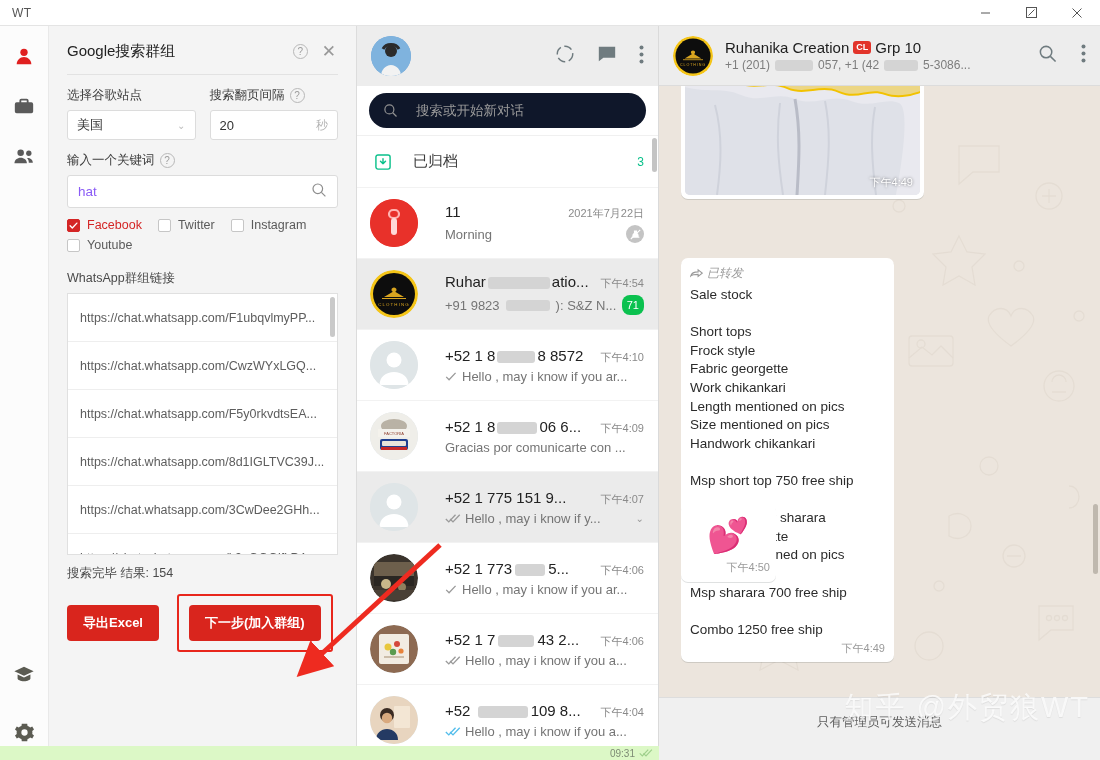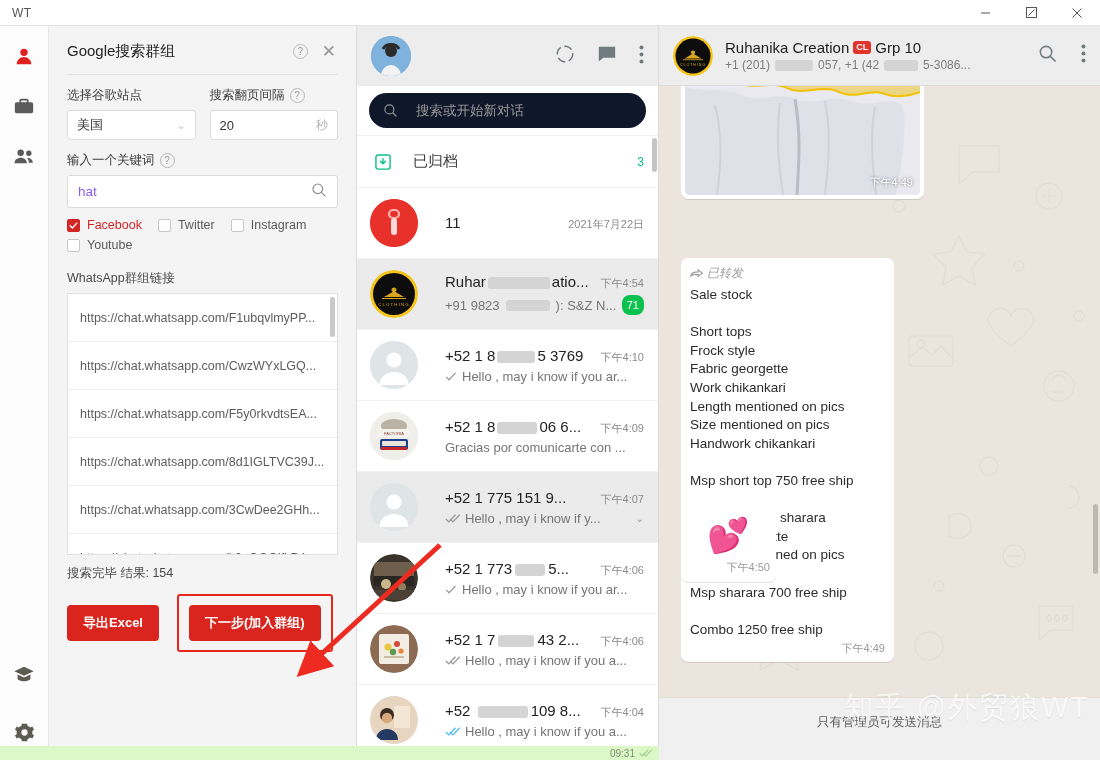--- a/index.html
+++ b/index.html
@@ -466,20 +466,29 @@
             <circle cx="24" cy="24" r="24" fill="#e8312a"></circle>
             <rect x="19" y="11" width="10" height="8" rx="4" fill="none" stroke="#ffb3b0" stroke-width="2.2"></rect>
             <rect x="21" y="19" width="6" height="17" rx="3" fill="#ffd9d7"></rect>
           </svg>
         </div>
         <div class="c-body">
           <div class="c-line1">
             <span class="c-name">11</span>
             <span class="c-time">2021年7月22日</span>
           </div>
+          <div class="c-line2">
+            <span class="c-msg">Morning</span>
+            <span class="c-mute">
+              <svg width="11" height="11" viewBox="0 0 14 14" fill="#fff">
+                  <path d="M5 2h4v3a4 4 0 0 1 2 3.4V10h1v1H2v-1h1V8.4A4 4 0 0 1 5 5z"></path>
+                  <line x1="1" y1="13" x2="13" y2="1" stroke="#fff" stroke-width="1.4"></line>
+                </svg>
+            </span>
+          </div>
         </div>
       </div>
 
       <div class="chat-row sel">
         <div class="c-av">
           <svg width="48" height="48" viewBox="0 0 48 48">
             <circle cx="24" cy="24" r="24" fill="#f5c518"></circle>
             <circle cx="24" cy="24" r="21" fill="#0d0d0d"></circle>
             <path d="M24 17.5c-1.4 0-2.5 1-2.5 2.2 0 .9.6 1.6 1.4 2L14 27h20l-8.9-5.3c.8-.4 1.4-1.1 1.4-2 0-1.2-1.1-2.2-2.5-2.2z" fill="#d9a520"></path>
             <rect x="12" y="28" width="24" height="1" fill="#d9a520"></rect>
@@ -508,21 +517,21 @@
         <div class="c-av">
           <svg width="48" height="48" viewBox="0 0 48 48">
             <circle cx="24" cy="24" r="24" fill="#dfe5e7"></circle>
               <circle cx="24" cy="19" r="7.5" fill="#fff"></circle>
             <path d="M9.5 44c0-8 6.5-13 14.5-13s14.5 5 14.5 13z" fill="#fff"></path>
           </svg>
         </div>
         <div class="c-body">
           <div class="c-line1">
             <span class="c-name">
-              <span>+52 1 8</span><span class="blur" style="width:38px;height:12px;margin:0 2px"></span><span>5 3769</span>
+              <span>+52 1 8</span><span class="blur" style="width:38px;height:12px;margin:0 2px"></span><span>8 8572</span>
             </span>
             <span class="c-time">下午4:10</span>
           </div>
           <div class="c-line2">
             <span class="c-msg">
               <svg width="13" height="11" viewBox="0 0 16 12" fill="none" stroke="#9a9a9a" stroke-width="1.6">
                   <path d="M1.5 6.5 5 10l8-8.5"></path>
                 </svg>
               <span>Hello , may i know if you ar...</span>
             </span>

